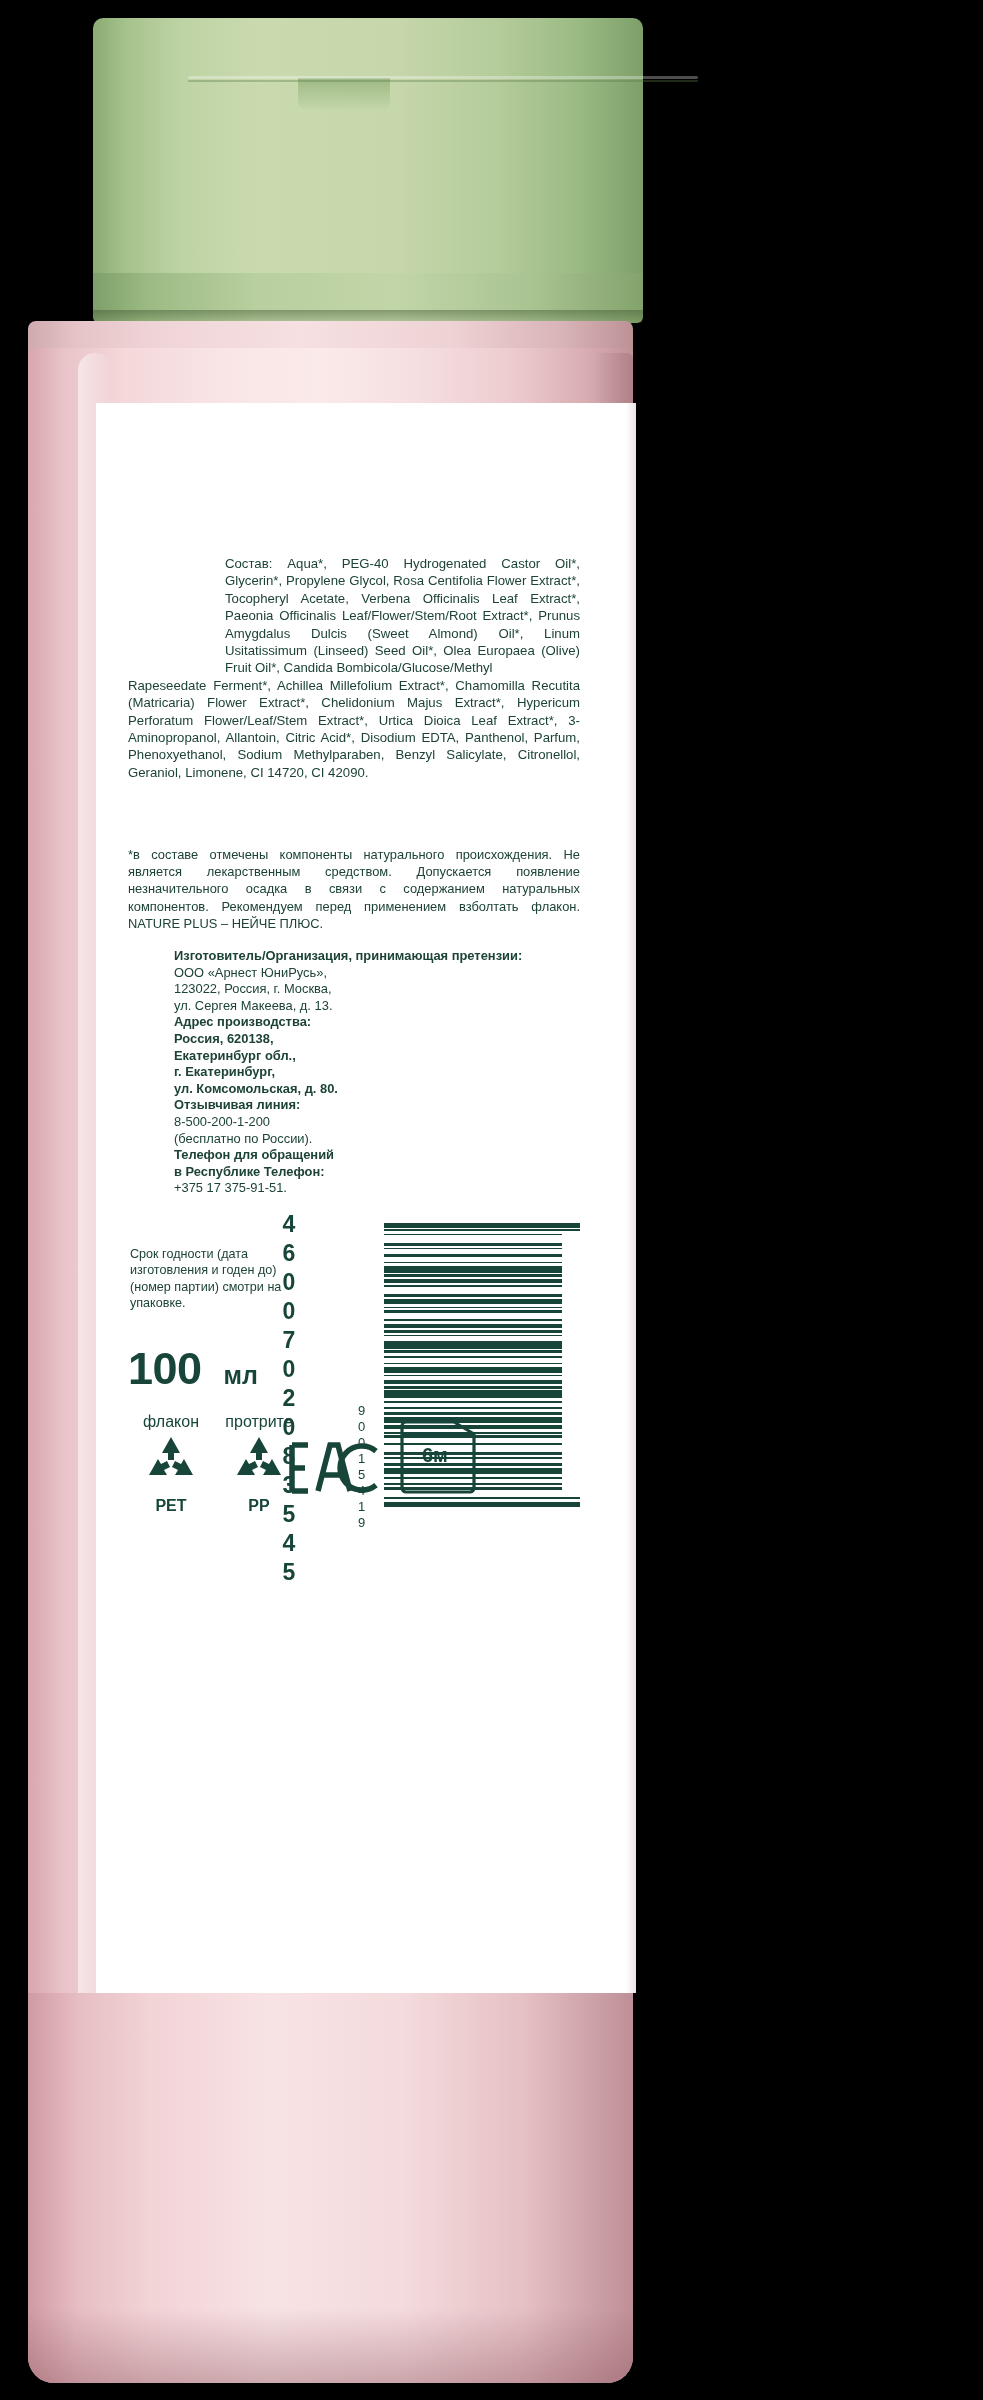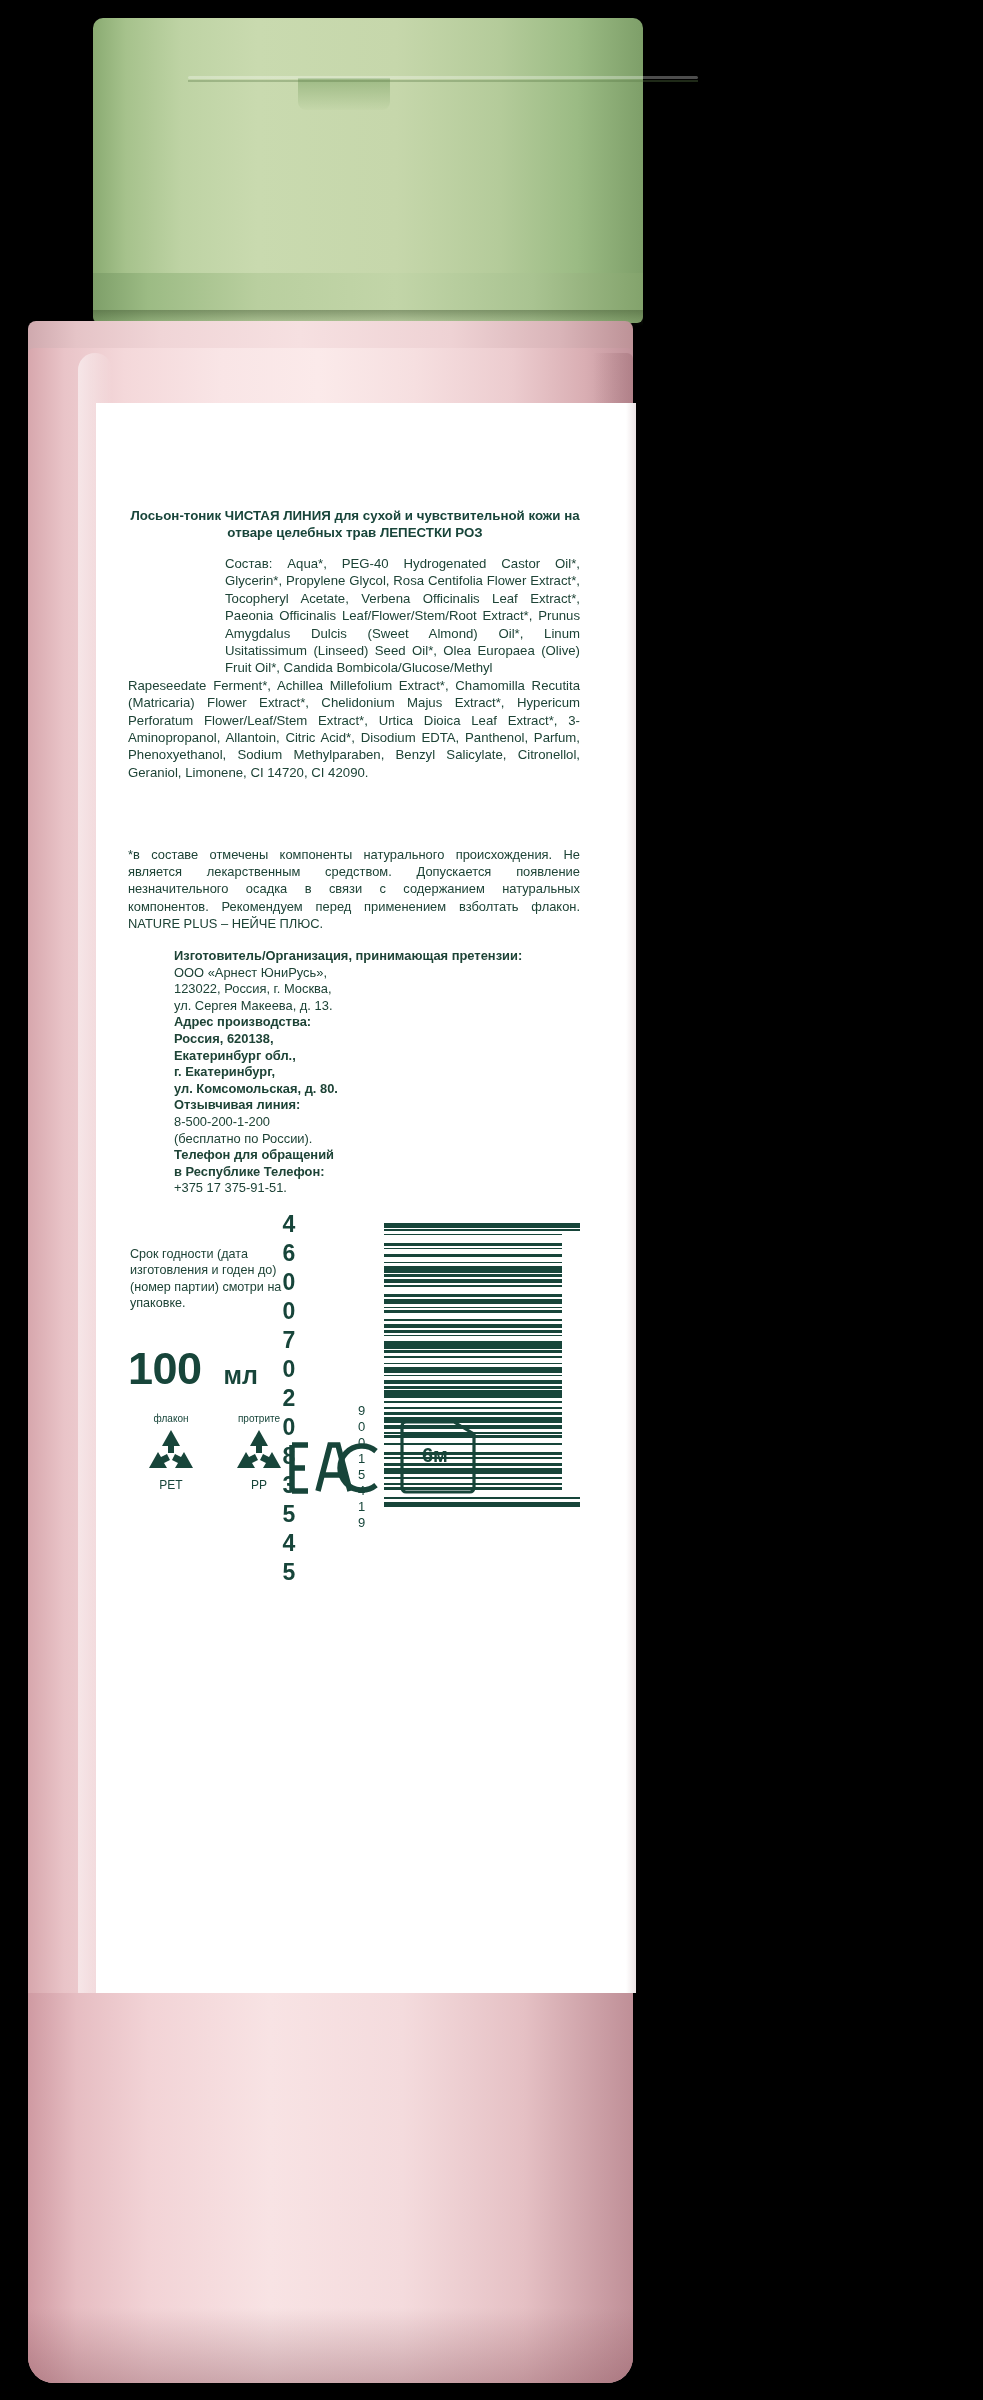--- a/index.html
+++ b/index.html
@@ -240,22 +240,22 @@
     top: 1010px;
     width: 250px;
     height: 110px;
   }
   .rc {
     position: absolute;
     text-align: center;
     width: 86px;
     color: #17453a;
   }
-  .rc .cap-txt { font-size: 10px; margin-bottom: 2px; }
-  .rc .code { font-size: 12px; font-weight: normal; margin-top: 2px; }
+  .rc .cap-txt { font-size: 16px; margin-bottom: 2px; }
+  .rc .code { font-size: 16px; font-weight: bold; margin-top: 14px; }
   .rc-1 { left: 0px; top: 0px; }
   .rc-2 { left: 88px; top: 0px; }
 
   .eac {
     position: absolute;
     left: 192px;
     top: 1038px;
     width: 92px;
     height: 54px;
     color: #17453a;
@@ -362,21 +362,20 @@
   <div class="body-bottle"></div>
   <div class="body-highlight"></div>
   <div class="body-edge-right"></div>
   <div class="bottom-liquid"></div>
   <div class="bottom-shade"></div>
 
   <div class="label">
     <div class="lbl-inner">
 
 
-      <div class="product-line">Лосьон-тоник ЧИСТАЯ ЛИНИЯ для сухой и чувствительной кожи на отваре целебных трав ЛЕПЕСТКИ РОЗ</div>
 
       <div class="ingredients">
         <div class="indent-block">Состав: Aqua*, PEG-40 Hydrogenated Castor Oil*, Glycerin*, Propylene Glycol, Rosa Centifolia Flower Extract*, Tocopheryl Acetate, Verbena Officinalis Leaf Extract*, Paeonia Officinalis Leaf/Flower/Stem/Root Extract*, Prunus Amygdalus Dulcis (Sweet Almond) Oil*, Linum Usitatissimum (Linseed) Seed Oil*, Olea Europaea (Olive) Fruit Oil*, Candida Bombicola/Glucose/Methyl</div>
         <div>Rapeseedate Ferment*, Achillea Millefolium Extract*, Chamomilla Recutita (Matricaria) Flower Extract*, Chelidonium Majus Extract*, Hypericum Perforatum Flower/Leaf/Stem Extract*, Urtica Dioica Leaf Extract*, 3-Aminopropanol, Allantoin, Citric Acid*, Disodium EDTA, Panthenol, Parfum, Phenoxyethanol, Sodium Methylparaben, Benzyl Salicylate, Citronellol, Geraniol, Limonene, CI 14720, CI 42090.</div>
       </div>
 
       <div class="footnote">*в составе отмечены компоненты натурального происхождения. Не является лекарственным средством. Допускается появление незначительного осадка в связи с содержанием натуральных компонентов. Рекомендуем перед применением взболтать флакон. NATURE PLUS – НЕЙЧЕ ПЛЮС.</div>
 
       <div class="manuf">
         <div class="b">Изготовитель/Организация, принимающая претензии:</div>

